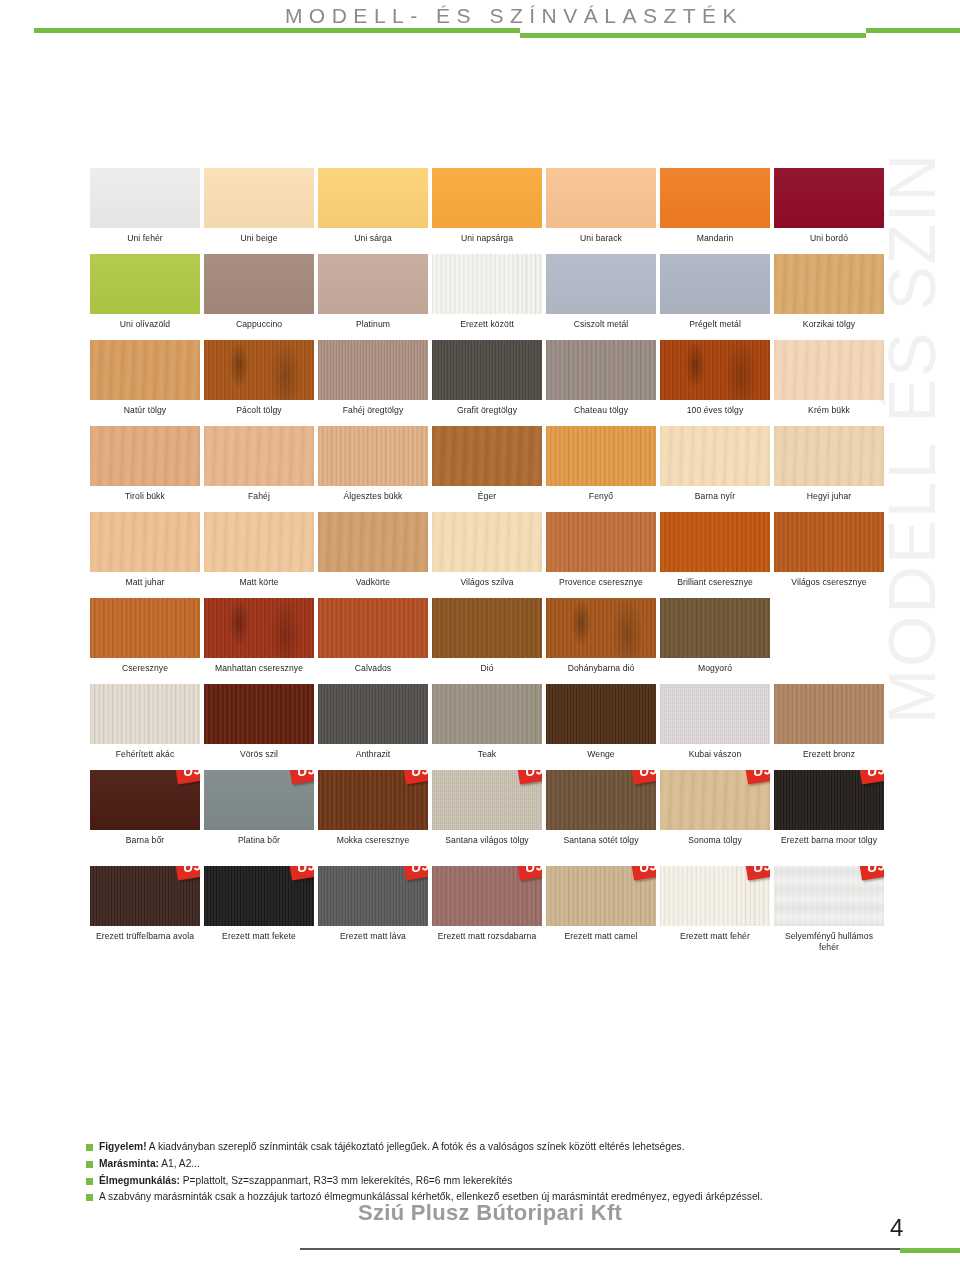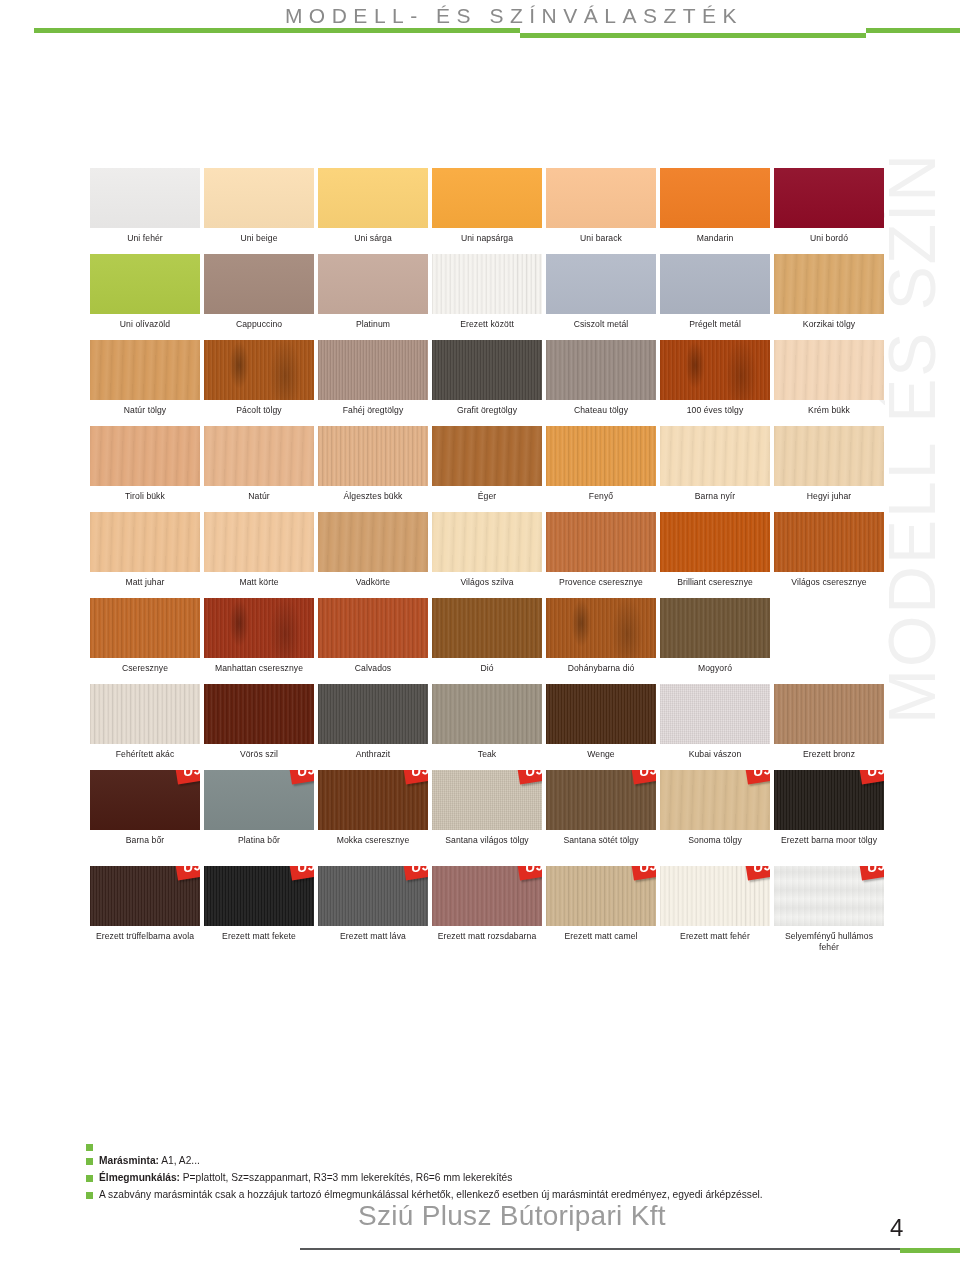--- a/index.html
+++ b/index.html
@@ -104,21 +104,21 @@
   
   .notes { position:absolute; left:86px; top:1140px; width:800px; }
   .note { display:flex; align-items:flex-start; margin-bottom:3px; }
   .bullet { width:7px; height:7px; background:#76bc43; margin:4px 6px 0 0; flex:0 0 auto; }
   .note-txt { font-size:10.2px; line-height:1.35; color:#231f20; }
   .note-txt b { font-weight:bold; }
 
   
   .footer-brand {
     position:absolute; left:358px; top:1200px;
-    font-size:28px; color:#9b9b9b; letter-spacing:.3px;
+    font-size:22px; color:#9b9b9b; letter-spacing:.3px;font-weight:bold;
   }
   .footer-rule-dark { position:absolute; left:300px; top:1248px; width:600px; height:2px; background:#58595b; }
   .footer-rule-green { position:absolute; left:900px; top:1248px; width:60px; height:5px; background:#76bc43; }
   .page-no { position:absolute; left:890px; top:1214px; font-size:24px; color:#231f20; }
 </style>
 </head>
 <body>
 
 <div class="header">
   <div class="hdr-line-left"></div>
@@ -227,21 +227,21 @@
       </div>
     </div>
     <div class="row">
       <div class="cells">
         <div class="cell">
           <div class="sw grain-soft" style="background: rgb(226, 170, 127);"></div>
           <div class="lbl">Tiroli bükk</div>
         </div>
         <div class="cell">
           <div class="sw grain-soft" style="background: rgb(230, 181, 141);"></div>
-          <div class="lbl">Natúr</div>
+          <div class="lbl">Fahéj</div>
         </div>
         <div class="cell">
           <div class="sw grain-v" style="background: rgb(225, 177, 136);"></div>
           <div class="lbl">Álgesztes bükk</div>
         </div>
         <div class="cell">
           <div class="sw grain-soft" style="background: rgb(171, 106, 50);"></div>
           <div class="lbl">Éger</div>
         </div>
         <div class="cell">
@@ -440,20 +440,21 @@
           </div>
           <div class="lbl two">Selyemfényű hullámos fehér</div>
         </div>
       </div>
     </div>
   </div>
 
 <div class="notes" id="notes-block">
     <div class="note">
       <span class="bullet"></span>
+      <span class="note-txt"><b>Figyelem!</b><span> A kiadványban szereplő színminták csak tájékoztató jellegűek. A fotók és a valóságos színek között eltérés lehetséges.</span></span>
     </div>
     <div class="note">
       <span class="bullet"></span>
       <span class="note-txt"><b>Marásminta:</b><span> A1, A2...</span></span>
     </div>
     <div class="note">
       <span class="bullet"></span>
       <span class="note-txt"><b>Élmegmunkálás:</b><span> P=plattolt, Sz=szappanmart, R3=3 mm lekerekítés, R6=6 mm lekerekítés</span></span>
     </div>
     <div class="note">

